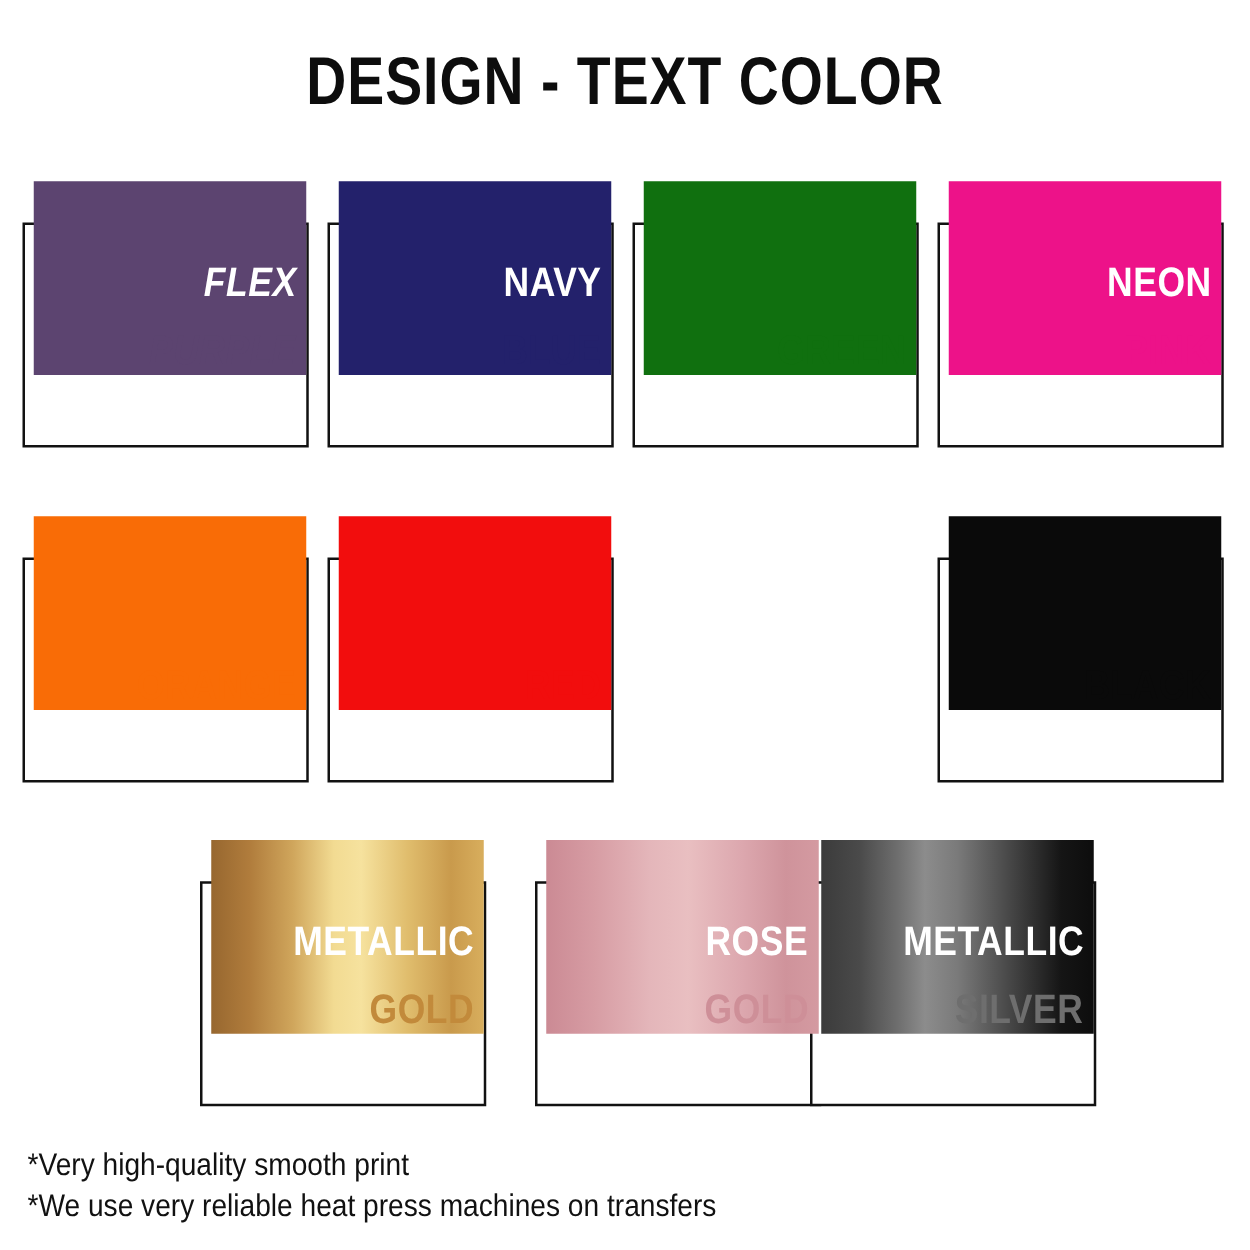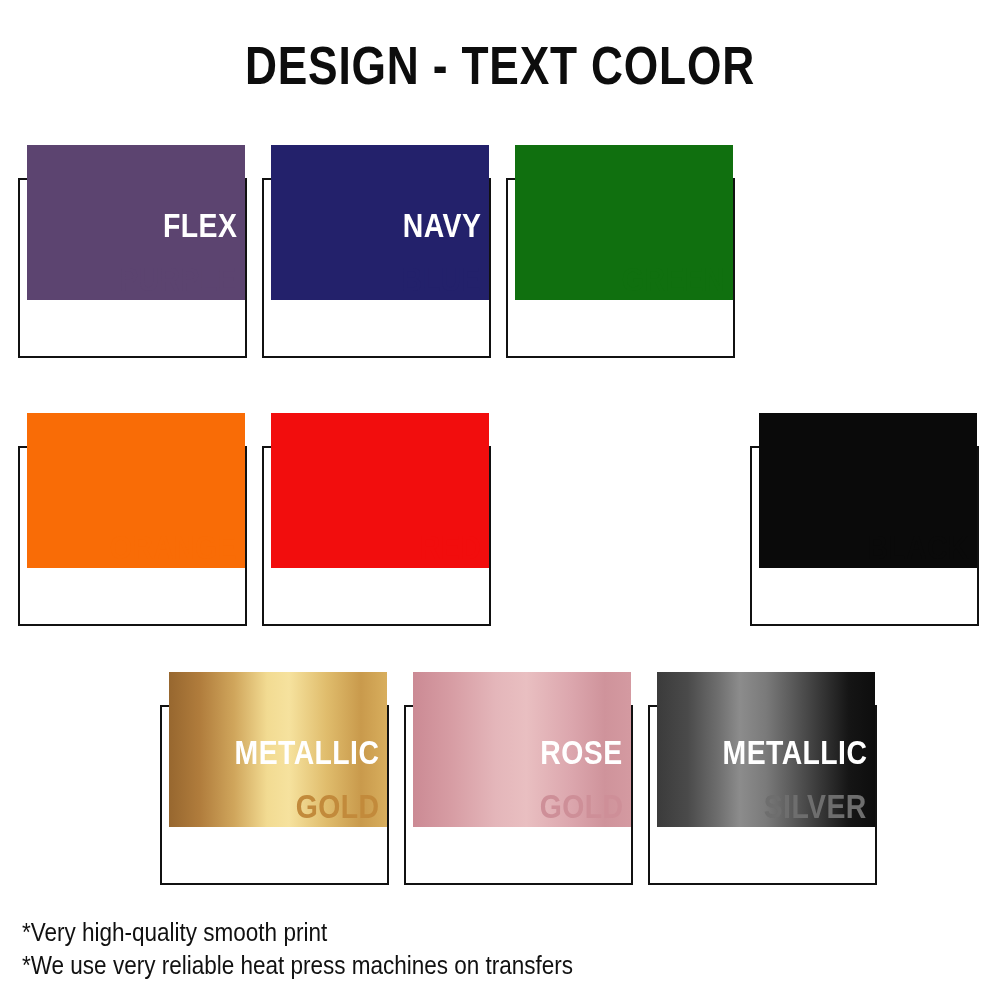--- a/index.html
+++ b/index.html
@@ -141,21 +141,21 @@
     transform: scaleX(0.9);
     transform-origin: left center;
   }
 </style>
 </head>
 <body>
 
 <div class="page-title">DESIGN - TEXT COLOR</div>
 
 <div class="grid" id="swatch-grid">
-    <div class="swatch" style="left: 18px; top: 145px;">
+    <div class="swatch" style="left: 18px; top: 145px; font-style: italic;">
       <div class="card"></div>
       <div class="block" style="background: rgb(92, 68, 112);"></div>
       <div class="label-stack">
         <div class="line line-top">FLEX</div>
         <div class="line line-bottom" style="color: rgb(92, 68, 112);">PURPLE</div>
       </div>
     </div>
     <div class="swatch" style="left: 262px; top: 145px; padding-left: 46px;">
       <div class="card"></div>
       <div class="block" style="background: rgb(35, 33, 107);"></div>
@@ -164,20 +164,28 @@
         <div class="line line-bottom" style="color: rgb(35, 33, 107);">BLUE</div>
       </div>
     </div>
     <div class="swatch" style="left: 506px; top: 145px;">
       <div class="card"></div>
       <div class="block" style="background: rgb(16, 112, 15);"></div>
       <div class="label-stack">
         <div class="line line-single" style="color: rgb(16, 112, 15);">GREEN</div>
       </div>
     </div>
+    <div class="swatch" style="left: 750px; top: 145px;">
+      <div class="card"></div>
+      <div class="block" style="background: rgb(237, 18, 137);"></div>
+      <div class="label-stack">
+        <div class="line line-top">NEON</div>
+        <div class="line line-bottom" style="color: rgb(237, 18, 137);">PINK</div>
+      </div>
+    </div>
     <div class="swatch" style="left: 18px; top: 413px;">
       <div class="card"></div>
       <div class="block" style="background: rgb(249, 108, 6);"></div>
       <div class="label-stack">
         <div class="line line-single" style="color: rgb(249, 108, 6);">ORANGE</div>
       </div>
     </div>
     <div class="swatch" style="left: 262px; top: 413px;">
       <div class="card"></div>
       <div class="block" style="background: rgb(242, 13, 13);"></div>
@@ -193,21 +201,21 @@
       </div>
     </div>
     <div class="swatch" style="left: 160px; top: 672px;">
       <div class="card"></div>
       <div class="block" style="background: linear-gradient(90deg, rgb(151, 103, 47) 0%, rgb(176, 124, 60) 14%, rgb(208, 166, 92) 30%, rgb(242, 219, 146) 45%, rgb(246, 226, 158) 55%, rgb(224, 189, 109) 72%, rgb(201, 154, 76) 88%, rgb(216, 174, 93) 100%);"></div>
       <div class="label-stack">
         <div class="line line-top">METALLIC</div>
         <div class="line line-bottom" style="color: rgb(194, 138, 59);">GOLD</div>
       </div>
     </div>
-    <div class="swatch" style="left: 404px; top: 672px;">
+    <div class="swatch" style="left: 428px; top: 672px;">
       <div class="card"></div>
       <div class="block" style="background: linear-gradient(90deg, rgb(203, 138, 148) 0%, rgb(215, 157, 164) 18%, rgb(228, 182, 186) 38%, rgb(233, 191, 193) 52%, rgb(220, 167, 174) 72%, rgb(207, 147, 155) 88%, rgb(212, 154, 161) 100%);"></div>
       <div class="label-stack">
         <div class="line line-top">ROSE</div>
         <div class="line line-bottom" style="color: rgb(206, 143, 152);">GOLD</div>
       </div>
     </div>
     <div class="swatch" style="left: 648px; top: 672px;">
       <div class="card"></div>
       <div class="block" style="background: linear-gradient(90deg, rgb(59, 59, 59) 0%, rgb(74, 74, 74) 14%, rgb(110, 110, 110) 28%, rgb(140, 140, 140) 38%, rgb(122, 122, 122) 50%, rgb(90, 90, 90) 62%, rgb(58, 58, 58) 74%, rgb(21, 21, 21) 88%, rgb(13, 13, 13) 100%);"></div>

